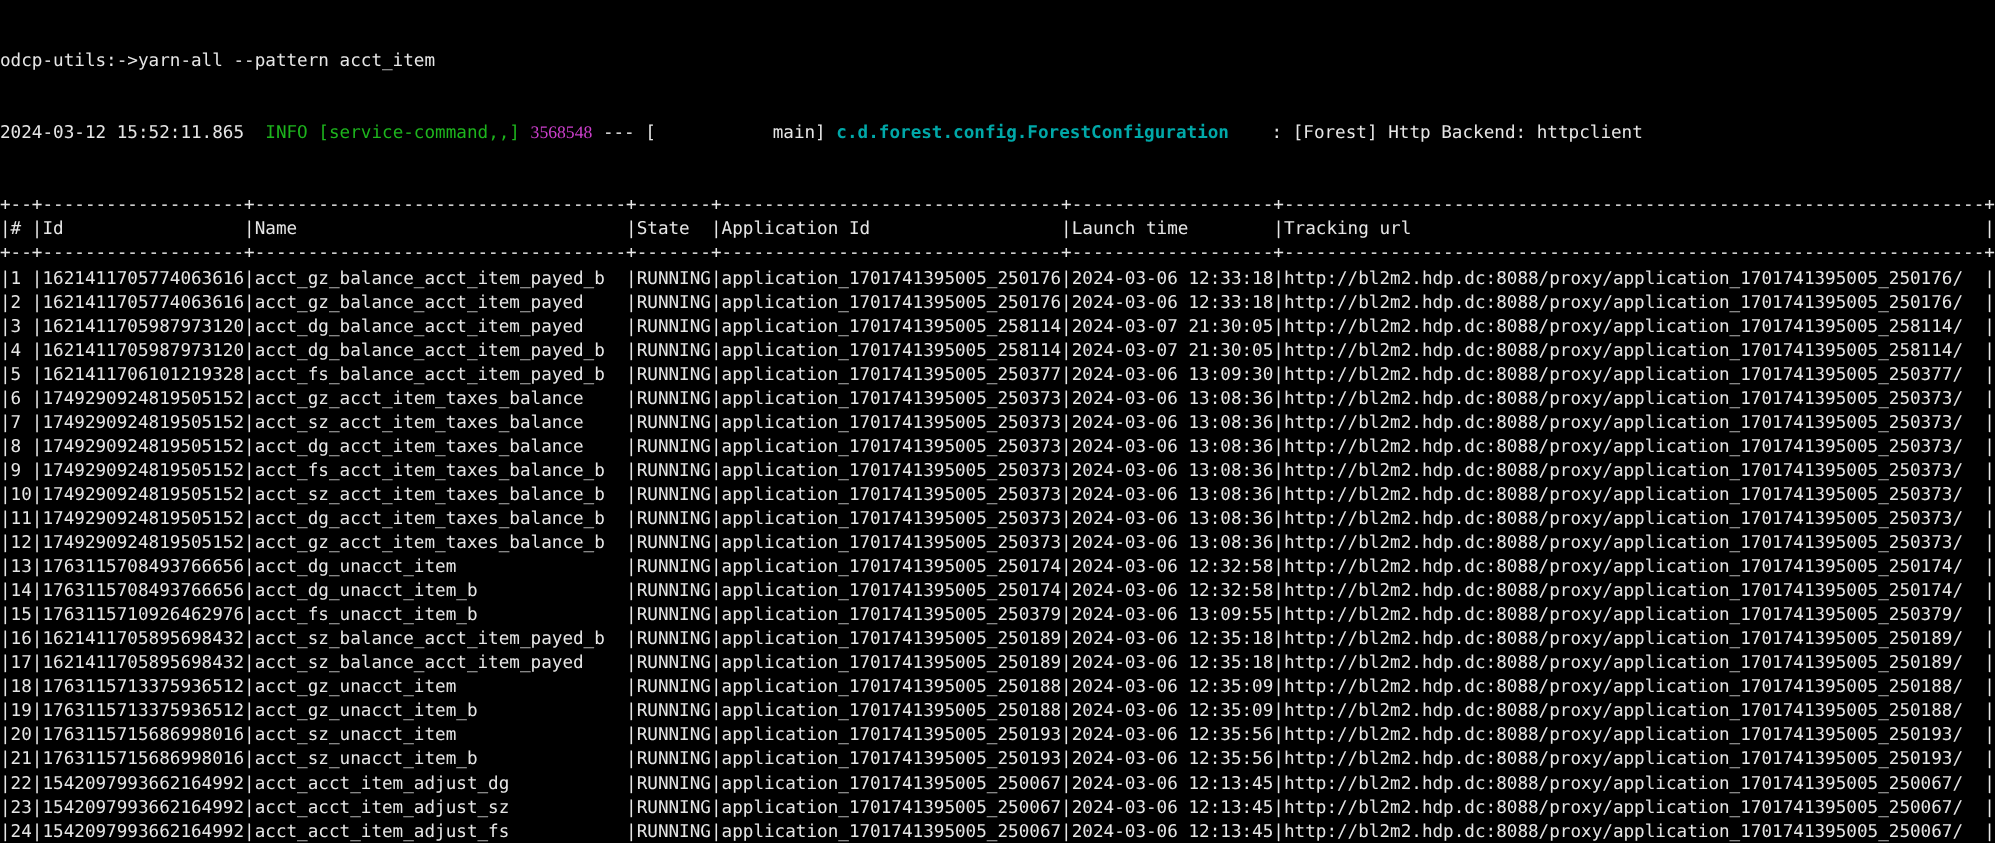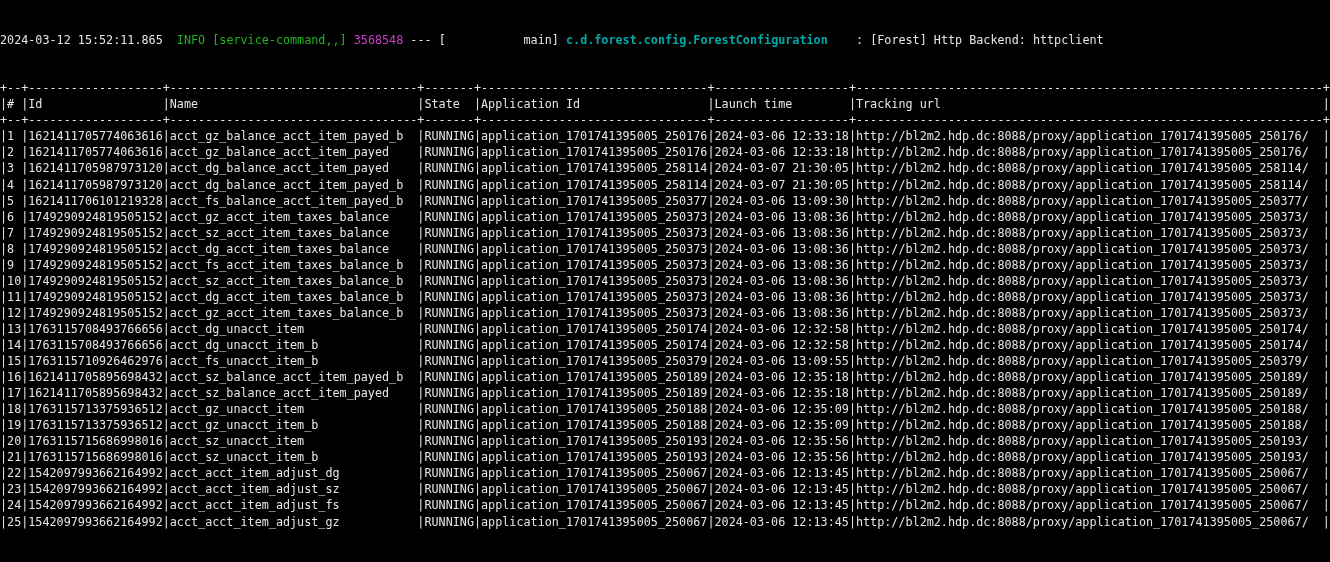--- a/index.html
+++ b/index.html
@@ -11,23 +11,24 @@
     background: var(--bg, #000000);
     color: var(--fg, #e6e6e6);
     font-family: "DejaVu Sans Mono", "Liberation Mono", monospace;
     font-size: 11.75px;
     line-height: 16.05px;
     white-space: pre;
     cursor: text;
   }
   .line { height: 16.05px; white-space: pre; }
   .c-green   { color: var(--green, #1db41d); margin-top: 23px; }
-  .c-magenta { color: var(--magenta, #cc3fcc); }
+  .c-magenta { color: var(--magenta, #cc3fcc); font-family: Liberation Serif, serif; }
   .c-cyan    { color: var(--cyan, #00a8a8); font-weight: bold; }
   .c-fg      { color: var(--fg, #e6e6e6); }
 </style>
 </head>
 <body>
 
 <div class="screen">
+  <div class="line"><span>odcp-utils:-&gt;yarn-all --pattern acct_item</span></div>
   <div class="line" id="log-line"><span class="c-fg">2024-03-12 15:52:11.865 </span><span class="c-green"> INFO</span><span class="c-fg"> </span><span class="c-green">[service-command,,]</span><span class="c-fg"> </span><span class="c-magenta">3568548</span><span class="c-fg"> --- [           main] </span><span class="c-cyan">c.d.forest.config.ForestConfiguration</span><span class="c-fg">    : [Forest] Http Backend: httpclient</span></div>
   <div id="table-lines"><div class="line">+--+-------------------+-----------------------------------+-------+--------------------------------+-------------------+------------------------------------------------------------------+</div><div class="line">|# |Id                 |Name                               |State  |Application Id                  |Launch time        |Tracking url                                                      |</div><div class="line">+--+-------------------+-----------------------------------+-------+--------------------------------+-------------------+------------------------------------------------------------------+</div><div class="line">|1 |1621411705774063616|acct_gz_balance_acct_item_payed_b  |RUNNING|application_1701741395005_250176|2024-03-06 12:33:18|http://bl2m2.hdp.dc:8088/proxy/application_1701741395005_250176/  |</div><div class="line">|2 |1621411705774063616|acct_gz_balance_acct_item_payed    |RUNNING|application_1701741395005_250176|2024-03-06 12:33:18|http://bl2m2.hdp.dc:8088/proxy/application_1701741395005_250176/  |</div><div class="line">|3 |1621411705987973120|acct_dg_balance_acct_item_payed    |RUNNING|application_1701741395005_258114|2024-03-07 21:30:05|http://bl2m2.hdp.dc:8088/proxy/application_1701741395005_258114/  |</div><div class="line">|4 |1621411705987973120|acct_dg_balance_acct_item_payed_b  |RUNNING|application_1701741395005_258114|2024-03-07 21:30:05|http://bl2m2.hdp.dc:8088/proxy/application_1701741395005_258114/  |</div><div class="line">|5 |1621411706101219328|acct_fs_balance_acct_item_payed_b  |RUNNING|application_1701741395005_250377|2024-03-06 13:09:30|http://bl2m2.hdp.dc:8088/proxy/application_1701741395005_250377/  |</div><div class="line">|6 |1749290924819505152|acct_gz_acct_item_taxes_balance    |RUNNING|application_1701741395005_250373|2024-03-06 13:08:36|http://bl2m2.hdp.dc:8088/proxy/application_1701741395005_250373/  |</div><div class="line">|7 |1749290924819505152|acct_sz_acct_item_taxes_balance    |RUNNING|application_1701741395005_250373|2024-03-06 13:08:36|http://bl2m2.hdp.dc:8088/proxy/application_1701741395005_250373/  |</div><div class="line">|8 |1749290924819505152|acct_dg_acct_item_taxes_balance    |RUNNING|application_1701741395005_250373|2024-03-06 13:08:36|http://bl2m2.hdp.dc:8088/proxy/application_1701741395005_250373/  |</div><div class="line">|9 |1749290924819505152|acct_fs_acct_item_taxes_balance_b  |RUNNING|application_1701741395005_250373|2024-03-06 13:08:36|http://bl2m2.hdp.dc:8088/proxy/application_1701741395005_250373/  |</div><div class="line">|10|1749290924819505152|acct_sz_acct_item_taxes_balance_b  |RUNNING|application_1701741395005_250373|2024-03-06 13:08:36|http://bl2m2.hdp.dc:8088/proxy/application_1701741395005_250373/  |</div><div class="line">|11|1749290924819505152|acct_dg_acct_item_taxes_balance_b  |RUNNING|application_1701741395005_250373|2024-03-06 13:08:36|http://bl2m2.hdp.dc:8088/proxy/application_1701741395005_250373/  |</div><div class="line">|12|1749290924819505152|acct_gz_acct_item_taxes_balance_b  |RUNNING|application_1701741395005_250373|2024-03-06 13:08:36|http://bl2m2.hdp.dc:8088/proxy/application_1701741395005_250373/  |</div><div class="line">|13|1763115708493766656|acct_dg_unacct_item                |RUNNING|application_1701741395005_250174|2024-03-06 12:32:58|http://bl2m2.hdp.dc:8088/proxy/application_1701741395005_250174/  |</div><div class="line">|14|1763115708493766656|acct_dg_unacct_item_b              |RUNNING|application_1701741395005_250174|2024-03-06 12:32:58|http://bl2m2.hdp.dc:8088/proxy/application_1701741395005_250174/  |</div><div class="line">|15|1763115710926462976|acct_fs_unacct_item_b              |RUNNING|application_1701741395005_250379|2024-03-06 13:09:55|http://bl2m2.hdp.dc:8088/proxy/application_1701741395005_250379/  |</div><div class="line">|16|1621411705895698432|acct_sz_balance_acct_item_payed_b  |RUNNING|application_1701741395005_250189|2024-03-06 12:35:18|http://bl2m2.hdp.dc:8088/proxy/application_1701741395005_250189/  |</div><div class="line">|17|1621411705895698432|acct_sz_balance_acct_item_payed    |RUNNING|application_1701741395005_250189|2024-03-06 12:35:18|http://bl2m2.hdp.dc:8088/proxy/application_1701741395005_250189/  |</div><div class="line">|18|1763115713375936512|acct_gz_unacct_item                |RUNNING|application_1701741395005_250188|2024-03-06 12:35:09|http://bl2m2.hdp.dc:8088/proxy/application_1701741395005_250188/  |</div><div class="line">|19|1763115713375936512|acct_gz_unacct_item_b              |RUNNING|application_1701741395005_250188|2024-03-06 12:35:09|http://bl2m2.hdp.dc:8088/proxy/application_1701741395005_250188/  |</div><div class="line">|20|1763115715686998016|acct_sz_unacct_item                |RUNNING|application_1701741395005_250193|2024-03-06 12:35:56|http://bl2m2.hdp.dc:8088/proxy/application_1701741395005_250193/  |</div><div class="line">|21|1763115715686998016|acct_sz_unacct_item_b              |RUNNING|application_1701741395005_250193|2024-03-06 12:35:56|http://bl2m2.hdp.dc:8088/proxy/application_1701741395005_250193/  |</div><div class="line">|22|1542097993662164992|acct_acct_item_adjust_dg           |RUNNING|application_1701741395005_250067|2024-03-06 12:13:45|http://bl2m2.hdp.dc:8088/proxy/application_1701741395005_250067/  |</div><div class="line">|23|1542097993662164992|acct_acct_item_adjust_sz           |RUNNING|application_1701741395005_250067|2024-03-06 12:13:45|http://bl2m2.hdp.dc:8088/proxy/application_1701741395005_250067/  |</div><div class="line">|24|1542097993662164992|acct_acct_item_adjust_fs           |RUNNING|application_1701741395005_250067|2024-03-06 12:13:45|http://bl2m2.hdp.dc:8088/proxy/application_1701741395005_250067/  |</div><div class="line">|25|1542097993662164992|acct_acct_item_adjust_gz           |RUNNING|application_1701741395005_250067|2024-03-06 12:13:45|http://bl2m2.hdp.dc:8088/proxy/application_1701741395005_250067/  |</div></div>
 </div>
 
 </body></html>

